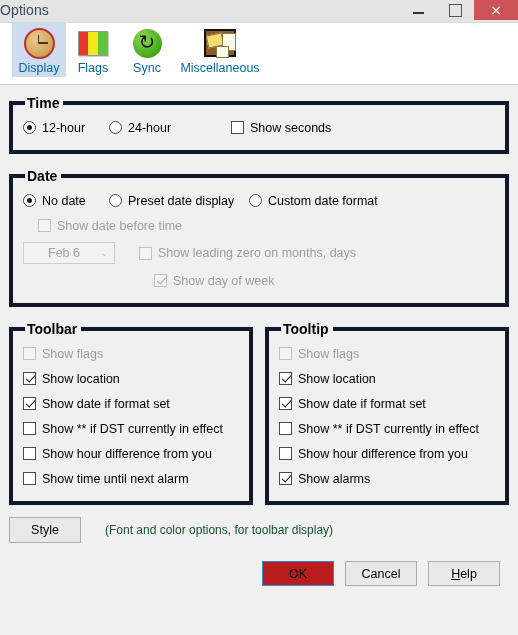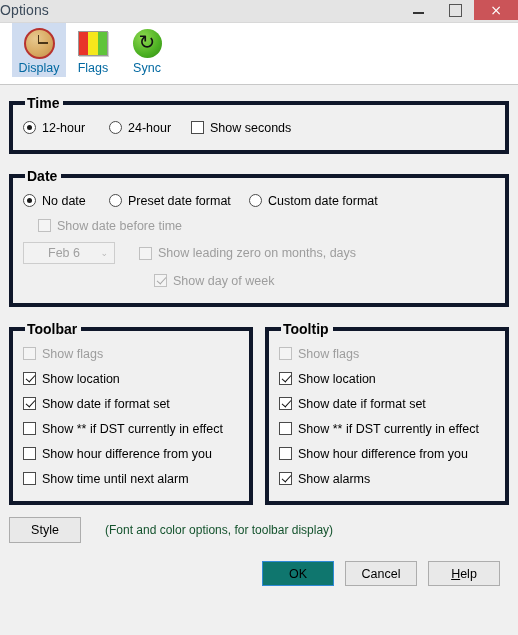--- a/index.html
+++ b/index.html
@@ -232,21 +232,21 @@
   #style-note { font-size: 12px; color: #14532d; margin-left: 24px; }
 
   #dlg-buttons {
     display: flex;
     justify-content: flex-end;
     gap: 11px;
     margin-top: 18px;
     padding-right: 9px;
   }
   #dlg-buttons .btn { width: 72px; height: 25px; }
-  .btn.default { border: 1px solid #2f8ad6; background: #0f766e; }
+  .btn.default { border: 1px solid #2f8ad6; background: #b91c1c; }
   .accel { text-decoration: underline; }
 </style>
 </head>
 <body>
 
 <div id="titlebar">
   <div id="title-text">Options</div>
   <div class="wbtn" id="btn-min">
     <span class="min-glyph"></span>
   </div>
@@ -280,34 +280,44 @@
 
   <div class="tab">
     <div class="tab-icon">
       <div class="ico-sync">
           <span>↻</span>
         </div>
     </div>
     <div class="tab-label">Sync</div>
   </div>
 
+  <div class="tab wide">
+    <div class="tab-icon">
+      <div class="ico-misc">
+        <span class="note yellow n1"></span>
+        <span class="note n2"></span>
+        <span class="note n3"></span>
+      </div>
+    </div>
+    <div class="tab-label">Miscellaneous</div>
+  </div>
 
 </div>
 
 <div id="content">
 
   <fieldset class="group">
     <legend>Time</legend>
 
     <div class="row">
       <div class="ctl" style="width:86px">
         <span class="radio on"></span>
         <span class="lbl">12-hour</span>
       </div>
-      <div class="ctl" style="width:82px">
+      <div class="ctl" style="width:122px">
         <span class="radio"></span>
         <span class="lbl">24-hour</span>
       </div>
       <div class="ctl">
         <span class="cbox"></span>
         <span class="lbl">Show seconds</span>
       </div>
     </div>
 
   </fieldset>
@@ -315,21 +325,21 @@
   <fieldset class="group">
     <legend>Date</legend>
 
     <div class="row">
       <div class="ctl" style="width:86px">
         <span class="radio on"></span>
         <span class="lbl">No date</span>
       </div>
       <div class="ctl" style="width:140px">
         <span class="radio"></span>
-        <span class="lbl">Preset date format</span>
+        <span class="lbl">Preset date display</span>
       </div>
       <div class="ctl">
         <span class="radio"></span>
         <span class="lbl">Custom date format</span>
       </div>
     </div>
 
     <div class="row">
       <div class="ctl disabled" style="margin-left:15px">
         <span class="cbox"></span>

